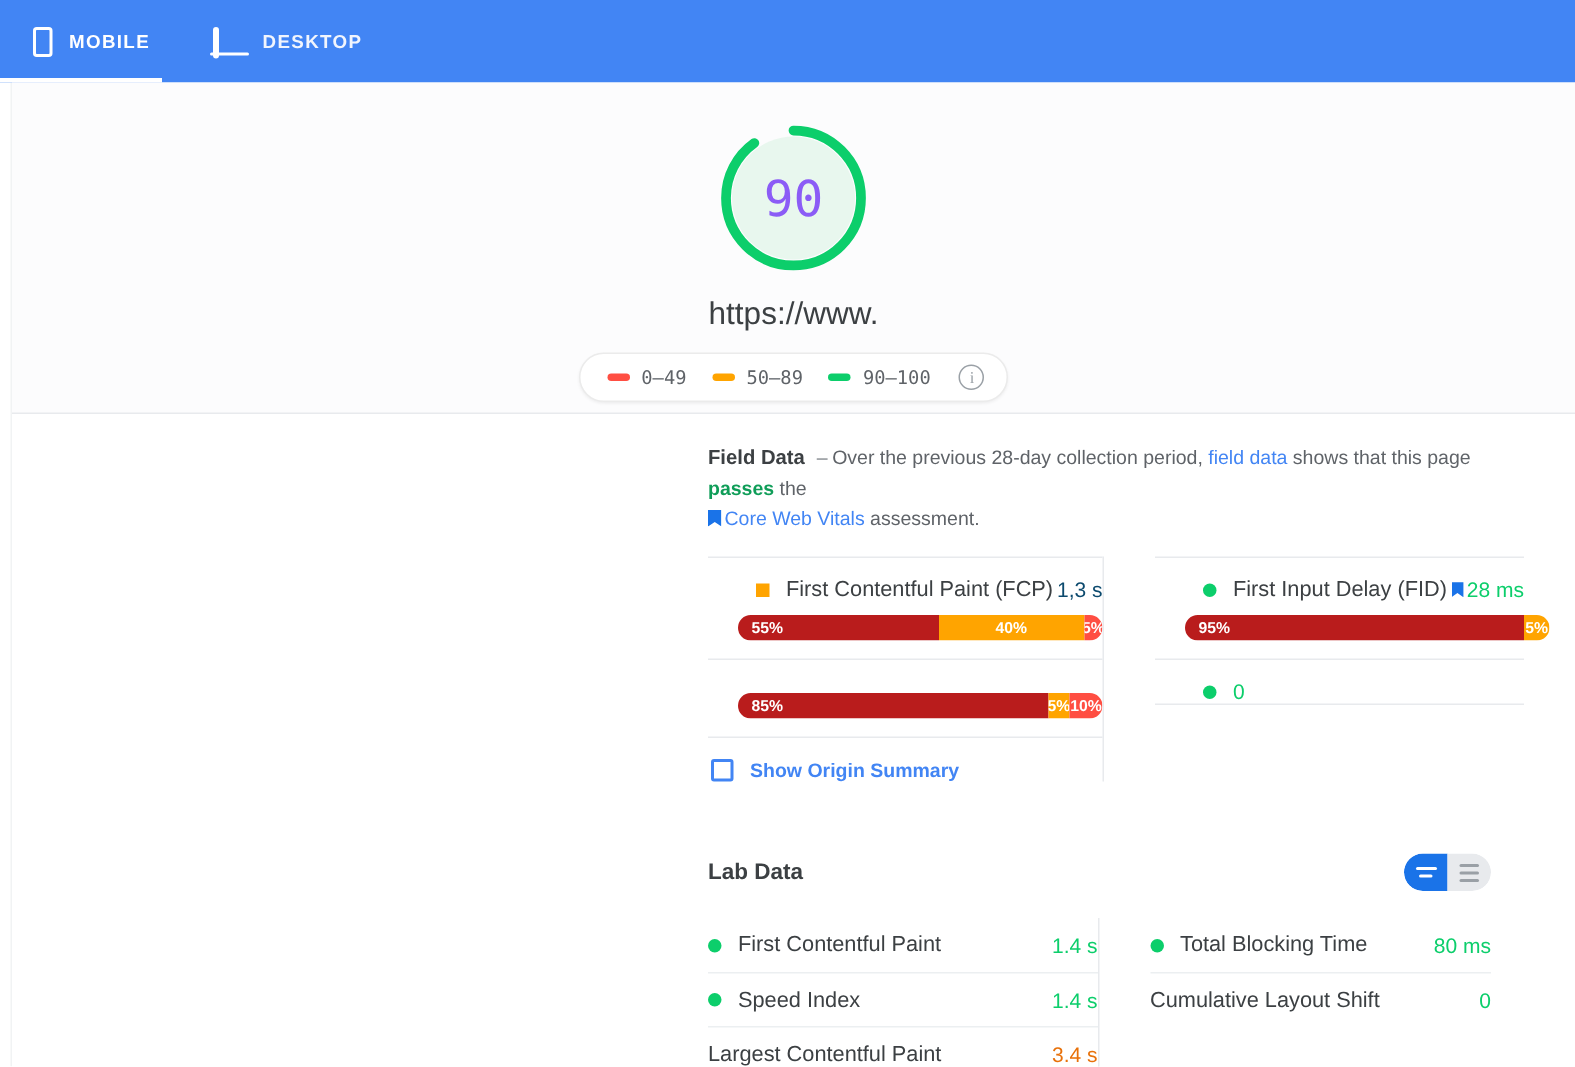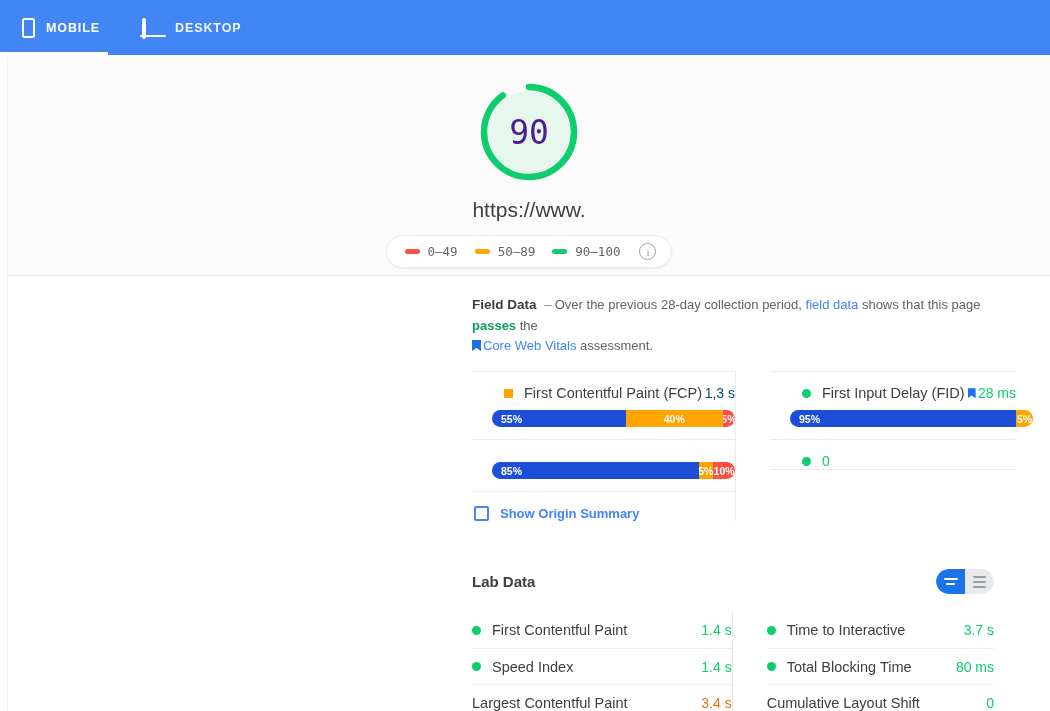--- a/index.html
+++ b/index.html
@@ -57,21 +57,21 @@
   }
   .gauge {
     position: relative; margin-top: 25px;
     width: 104px; height: 104px;
   }
   .gauge svg { display: block; }
   .gauge-value {
     position: absolute; inset: 0;
     display: flex; align-items: center; justify-content: center;
     font-family: "DejaVu Sans Mono", monospace;
-    font-size: 33px; color: #4c1d95; letter-spacing: 0px;
+    font-size: 33px; color: #8b5cf6; letter-spacing: 0px;
   }
   .url {
     margin-top: 14px;
     font-size: 21px; color: #3c4043; font-weight: 400;
   }
   .legend {
     margin-top: 13px;
     display: flex; align-items: center; gap: 17px;
     background: #fff;
     border: 1px solid #ebebeb;
@@ -136,21 +136,21 @@
   .bar {
     display: flex; height: 17px; margin: 9px 0 12px 20px;
     border-radius: 9px; overflow: hidden;
     width: 243px;
   }
   .seg {
     display: flex; align-items: center;
     font-size: 10.5px; font-weight: bold; color: #fff;
     overflow: hidden; white-space: nowrap;
   }
-  .seg.good { background: #1d4ed8; padding-left: 9px; }
+  .seg.good { background: #b91c1c; padding-left: 9px; }
   .seg.avg { background: #ffa400; justify-content: center; }
   .seg.bad { background: #ff4e42; justify-content: center; }
   .divider-h { height: 1px; background: #e8eaed; margin-left: 0px; }
 
   .origin-row {
     display: flex; align-items: center; gap: 11px;
     padding: 14px 0 0 2px;
   }
   .chk {
     width: 15px; height: 15px; border: 2px solid #4285f4;
@@ -348,25 +348,20 @@
               <span>Largest Contentful Paint</span>
 
             </span>
             <span class="lab-val avg">3.4 s</span>
           </div>
 
         </div>
         <div class="lab-col right">
           <div class="lab-row">
             <span class="sq good"></span>
-            <span class="lab-name">Time to Interactive</span>
-            <span class="lab-val good">3.7 s</span>
-          </div>
-          <div class="lab-row">
-            <span class="sq good"></span>
             <span class="lab-name">Total Blocking Time</span>
             <span class="lab-val good">80 ms</span>
           </div>
           <div class="lab-row">
 
             <span class="lab-name">
               <span>Cumulative Layout Shift</span>
 
             </span>
             <span class="lab-val good">0</span>

